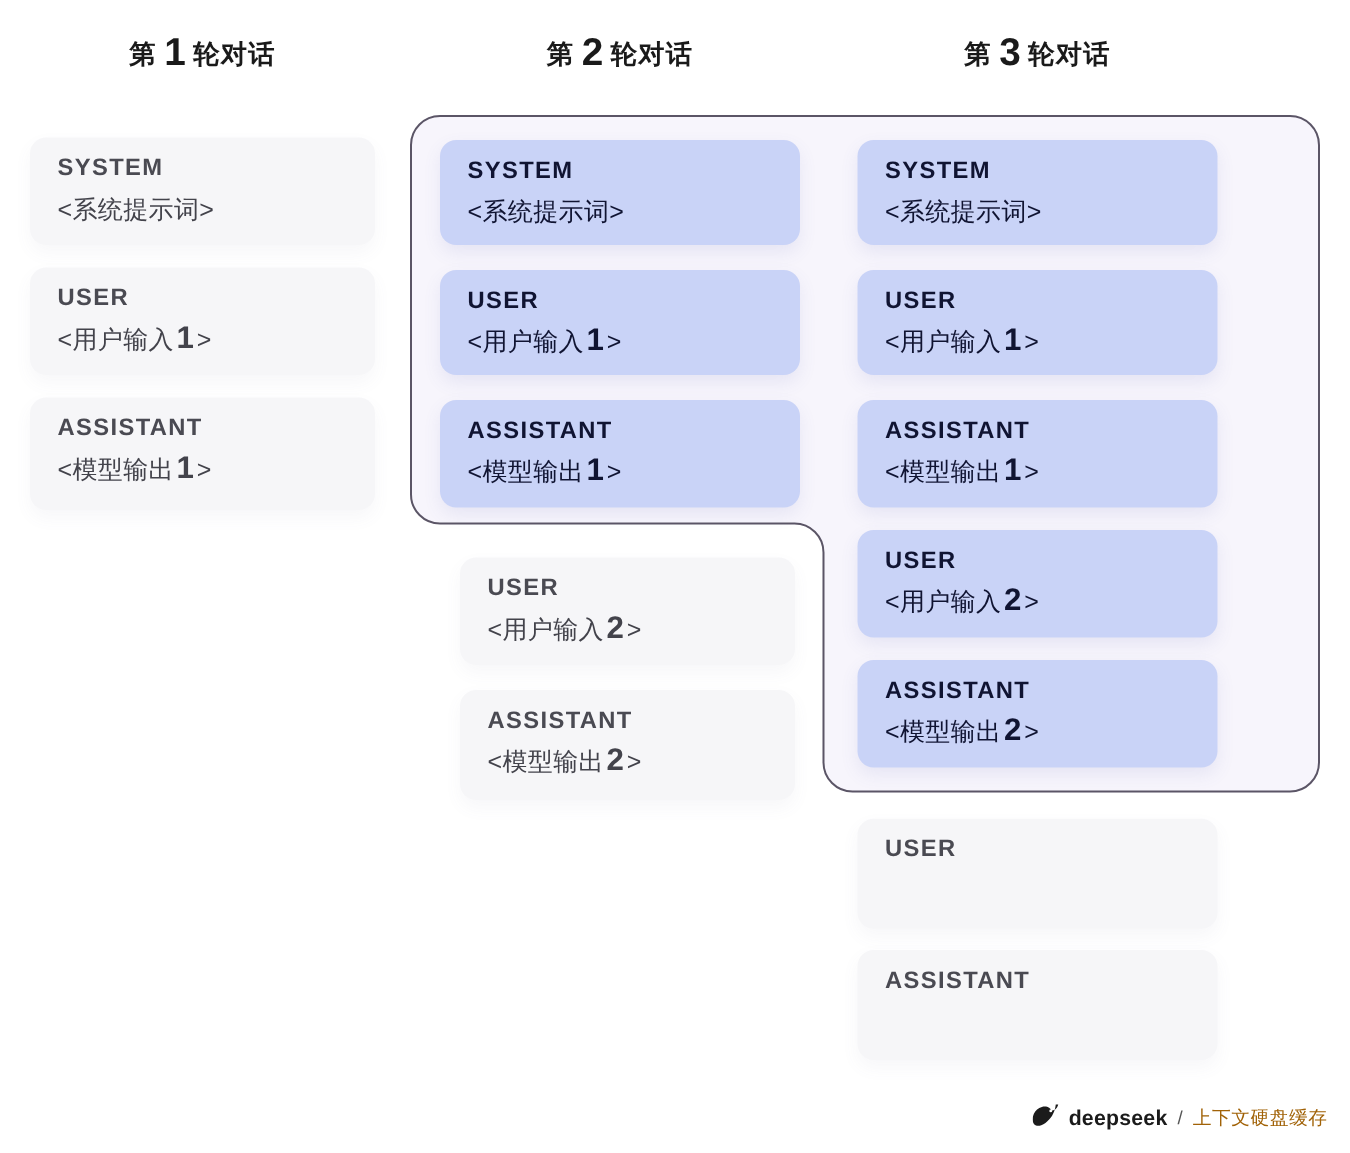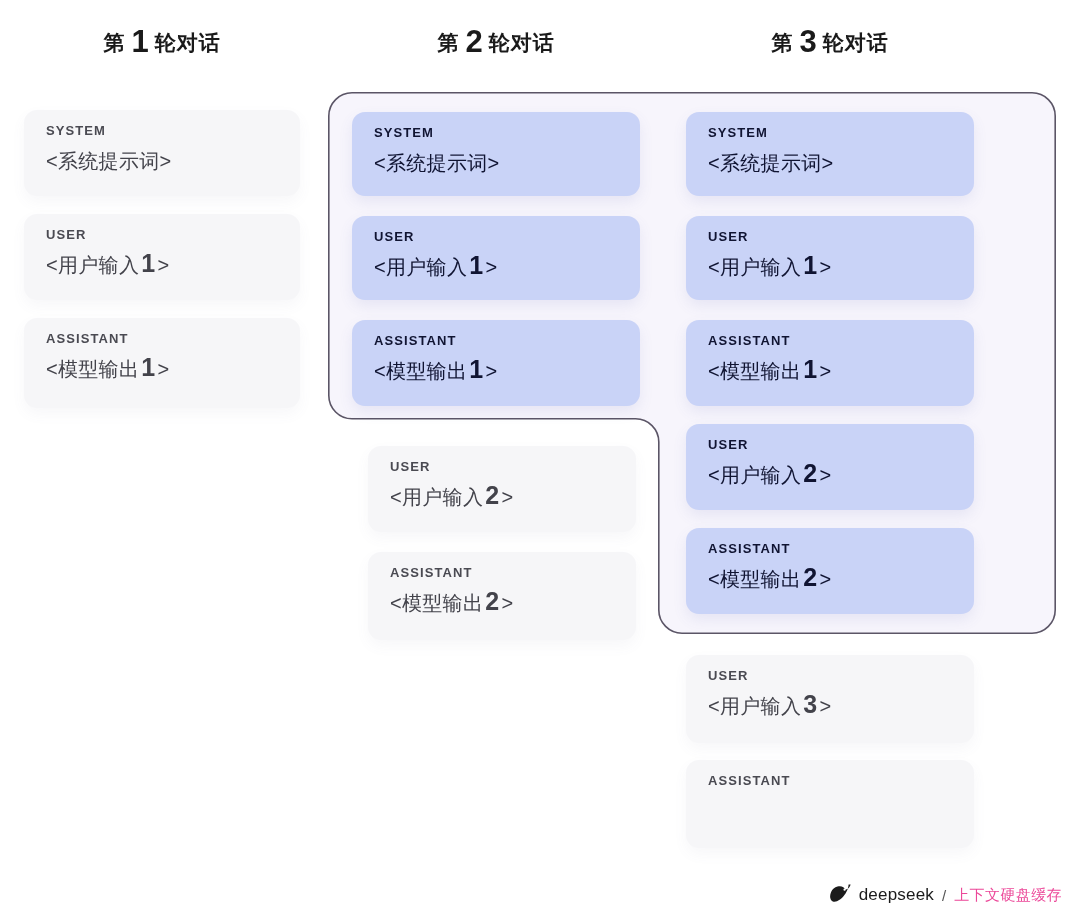--- a/index.html
+++ b/index.html
@@ -88,21 +88,21 @@
   }
   .card.gray {
     background: #f6f6f8;
     box-shadow: 0 6px 14px rgba(110, 105, 150, 0.055);
   }
   .card.blue {
     background: #c9d3f7;
     box-shadow: 0 6px 14px rgba(90, 100, 180, 0.10);
   }
   .card .role {
-    font-size: 13px;
+    font-size: 19px;
     font-weight: 700;
     letter-spacing: 1.1px;
     line-height: 1.15;
     margin-bottom: 5px;
   }
   .card .content {
     font-size: 20px;
     font-weight: 400;
     line-height: 1.2;
     letter-spacing: 0.3px;
@@ -123,31 +123,31 @@
     right: 18px;
     bottom: 16px;
     display: flex;
     align-items: center;
     gap: 7px;
     color: #1b1b1b;
     white-space: nowrap;
   }
   #footer-watermark .wm-brand {
     font-size: 17px;
-    font-weight: 400;
+    font-weight: 700;
     letter-spacing: 0.2px;
   }
   #footer-watermark .wm-sep {
     font-size: 15px;
     color: #555;
     padding: 0 1px;
   }
   #footer-watermark .wm-caption {
     font-size: 15px;
-    color: #ec4899;
+    color: #a16207;
     letter-spacing: 0.4px;
   }
   #footer-watermark .wm-logo { display: block; }
 </style>
 </head>
 <body>
 
 <div class="col-header" id="header-1" style="left:24px; width:276px;">
   <span class="hd-pre">第</span>
   <span class="hd-num">1</span>
@@ -260,23 +260,20 @@
   </div>
 </div>
 <div class="card blue" style="left:686px; top:528px; width:288px; height:86px;">
   <div class="role">ASSISTANT</div>
   <div class="content">
     <span>&lt;模型输出</span><span class="num">2</span><span>&gt;</span>
   </div>
 </div>
 <div class="card gray" style="left:686px; top:655px; width:288px; height:88px;">
   <div class="role">USER</div>
-  <div class="content">
-    <span>&lt;用户输入</span><span class="num">3</span><span>&gt;</span>
-  </div>
 </div>
 <div class="card gray" style="left:686px; top:760px; width:288px; height:88px;">
   <div class="role">ASSISTANT</div>
 </div>
 
 <div id="footer-watermark">
   <span class="wm-logo">
     <svg width="22" height="18" viewBox="0 0 22 18" xmlns="http://www.w3.org/2000/svg">
       <path d="M20.6 0.6c-.5 1.9-1.3 3.1-2.5 3.9-.9.6-1.9.9-3 1-.3-.9-.9-1.7-1.8-2.3C11.8 2.1 9.6 1.9 7.5 2.5 4.6 3.3 2.3 5.3 1.1 8c-.9 2-1.2 4.1-.8 6.1.1.5.3 1.1.6 1.6.4.8 1.1 1.4 1.9 1.7 1.3.5 2.8.3 4.2-.2 2.4-.9 4.5-2.6 6.3-4.6 1.7-1.9 3-4 3.9-6.3.3-.8.6-1.6.8-2.4.3-1.1.5-2.2.6-3.3z" fill="#1b1b1b"></path>
       <circle cx="14.6" cy="5.7" r="1.15" fill="#ffffff"></circle>

